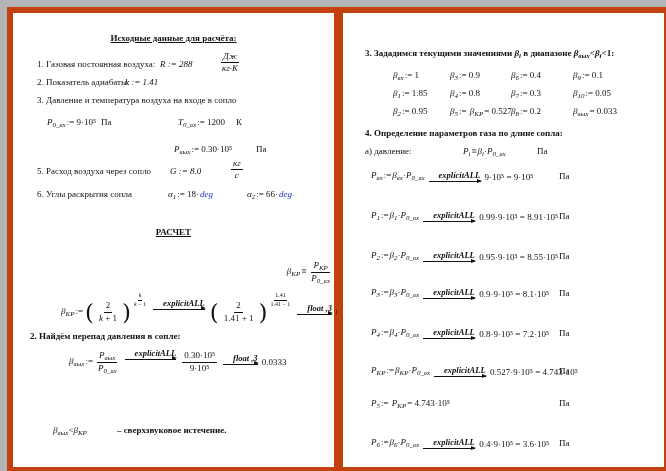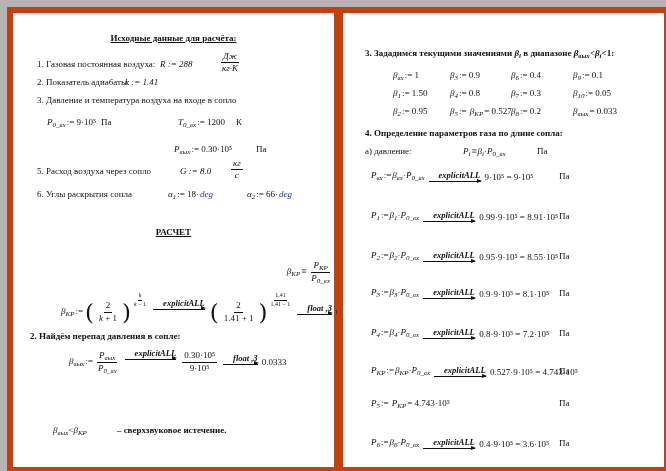--- a/index.html
+++ b/index.html
@@ -62,21 +62,21 @@
     <div class="t" style="left:24px;top:82px">3. Давление и температура воздуха на входе в сопло</div>
     <div class="t" style="left:34px;top:104px"><i>P</i><sub>0_вх</sub><span class="op">:= 9·10⁵</span></div>
     <div class="t" style="left:88px;top:104px">Па</div>
     <div class="t" style="left:165px;top:104px"><i>T</i><sub>0_вх</sub><span class="op">:= 1200</span></div>
     <div class="t" style="left:223px;top:104px">К</div>
 
     <div class="t" style="left:161px;top:131px"><i>P</i><sub>вых</sub><span class="op">:= 0.30·10⁵</span></div>
     <div class="t" style="left:243px;top:131px">Па</div>
 
     <div class="t" style="left:24px;top:153px">5. Расход воздуха через сопло</div>
-    <div class="t" style="left:167px;top:153px"><i>G := 8.0</i></div>
+    <div class="t" style="left:157px;top:153px"><i>G := 8.0</i></div>
     <span class="fr frA" style="left:216px;top:145px">
       <span class="n"><i>кг</i></span>
       <span class="d"><i>с</i></span>
     </span>
 
     <div class="t" style="left:24px;top:176px">6. Углы раскрытия сопла</div>
     <div class="t" style="left:155px;top:176px"><i>α</i><sub>1</sub><span class="op">:= 18·</span><span class="blue">deg</span></div>
     <div class="t" style="left:234px;top:176px"><i>α</i><sub>2</sub><span class="op">:= 66·</span><span class="blue">deg</span></div>
 
     <div class="t c b u" style="top:214px">РАСЧЕТ</div>
@@ -160,21 +160,21 @@
   </div>
 
   <div class="page" id="pg2">
 
     <div class="t b" style="left:22px;top:35px"><span>3. Зададимся текущими значениями </span><i>β</i><sub>i</sub><span> в диапазоне </span><i>β</i><sub>вых</sub><span>&lt;</span><i>β</i><sub>i</sub><span>&lt;1:</span></div>
 
     <div class="t" style="left:50px;top:57px"><i>β</i><sub>вх</sub><span class="op">:= 1</span></div>
     <div class="t" style="left:107px;top:57px"><i>β</i><sub>3</sub><span class="op">:= 0.9</span></div>
     <div class="t" style="left:168px;top:57px"><i>β</i><sub>6</sub><span class="op">:= 0.4</span></div>
     <div class="t" style="left:230px;top:57px"><i>β</i><sub>9</sub><span class="op">:= 0.1</span></div>
-    <div class="t" style="left:50px;top:75px"><i>β</i><sub>1</sub><span class="op">:= 1.50</span></div>
+    <div class="t" style="left:50px;top:75px"><i>β</i><sub>1</sub><span class="op">:= 1.85</span></div>
     <div class="t" style="left:107px;top:75px"><i>β</i><sub>4</sub><span class="op">:= 0.8</span></div>
     <div class="t" style="left:168px;top:75px"><i>β</i><sub>7</sub><span class="op">:= 0.3</span></div>
     <div class="t" style="left:230px;top:75px"><i>β</i><sub>10</sub><span class="op">:= 0.05</span></div>
     <div class="t" style="left:50px;top:93px"><i>β</i><sub>2</sub><span class="op">:= 0.95</span></div>
     <div class="t" style="left:107px;top:93px"><i>β</i><sub>5</sub><span class="op">:= </span><i>β</i><sub>КР</sub><span class="op">= 0.527</span></div>
     <div class="t" style="left:168px;top:93px"><i>β</i><sub>8</sub><span class="op">:= 0.2</span></div>
     <div class="t" style="left:230px;top:93px"><i>β</i><sub>вых</sub><span class="op">= 0.033</span></div>
 
     <div class="t b" style="left:22px;top:115px">4. Определение параметров газа по длине сопла:</div>
 

